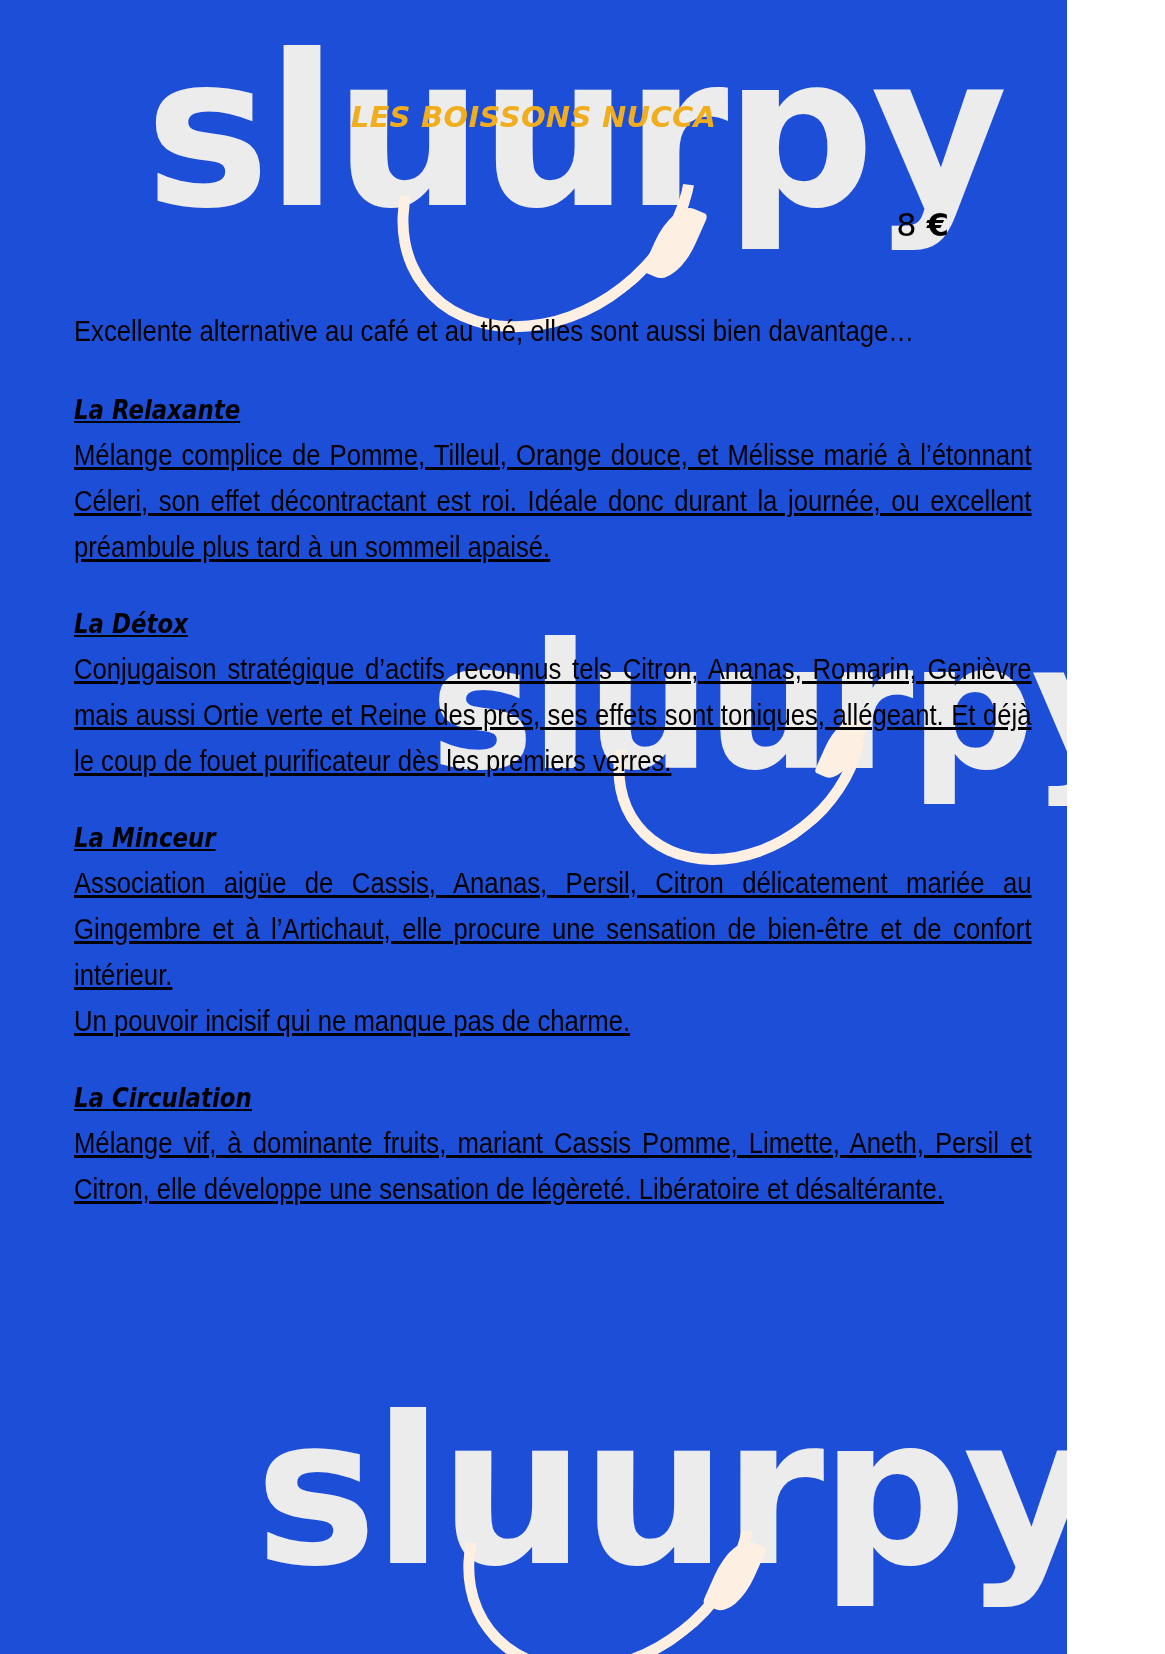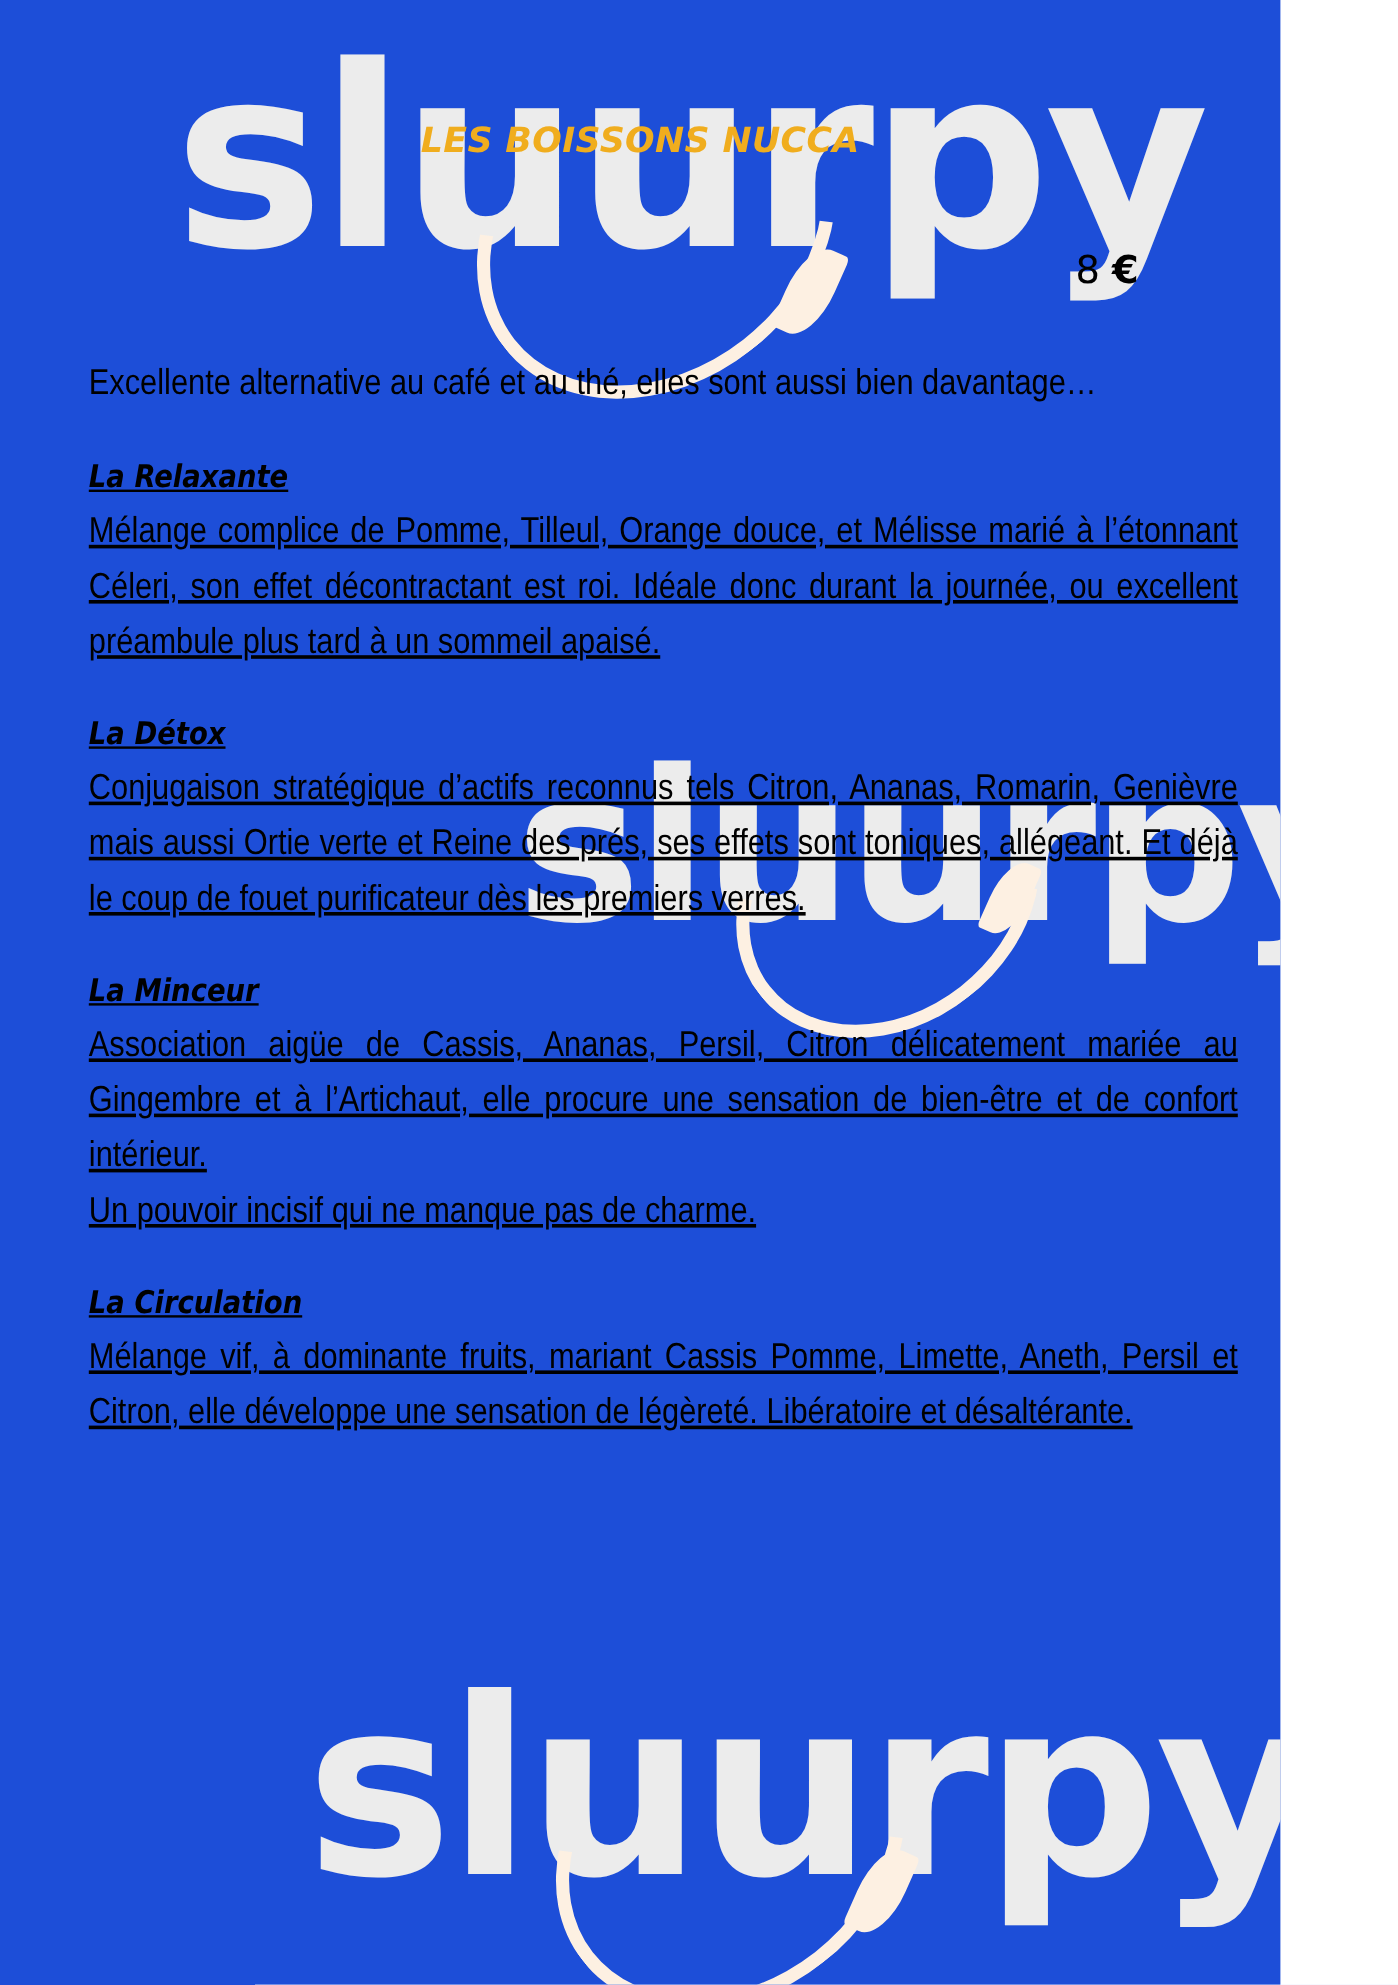--- a/index.html
+++ b/index.html
@@ -92,21 +92,21 @@
     font-size: 32px;
     color: #000;
   }
   .price .cur {
     font-weight: bold;
   }
 
   .body-area {
     position: absolute;
     left: 74px;
-    top: 296px;
+    top: 308px;
     width: 958px;
   }
 
   .intro,
   .item-desc {
     font-family: "Liberation Sans", "DejaVu Sans", sans-serif;
     font-stretch: condensed;
     font-size: 30px;
     line-height: 46px;
     color: #000;

